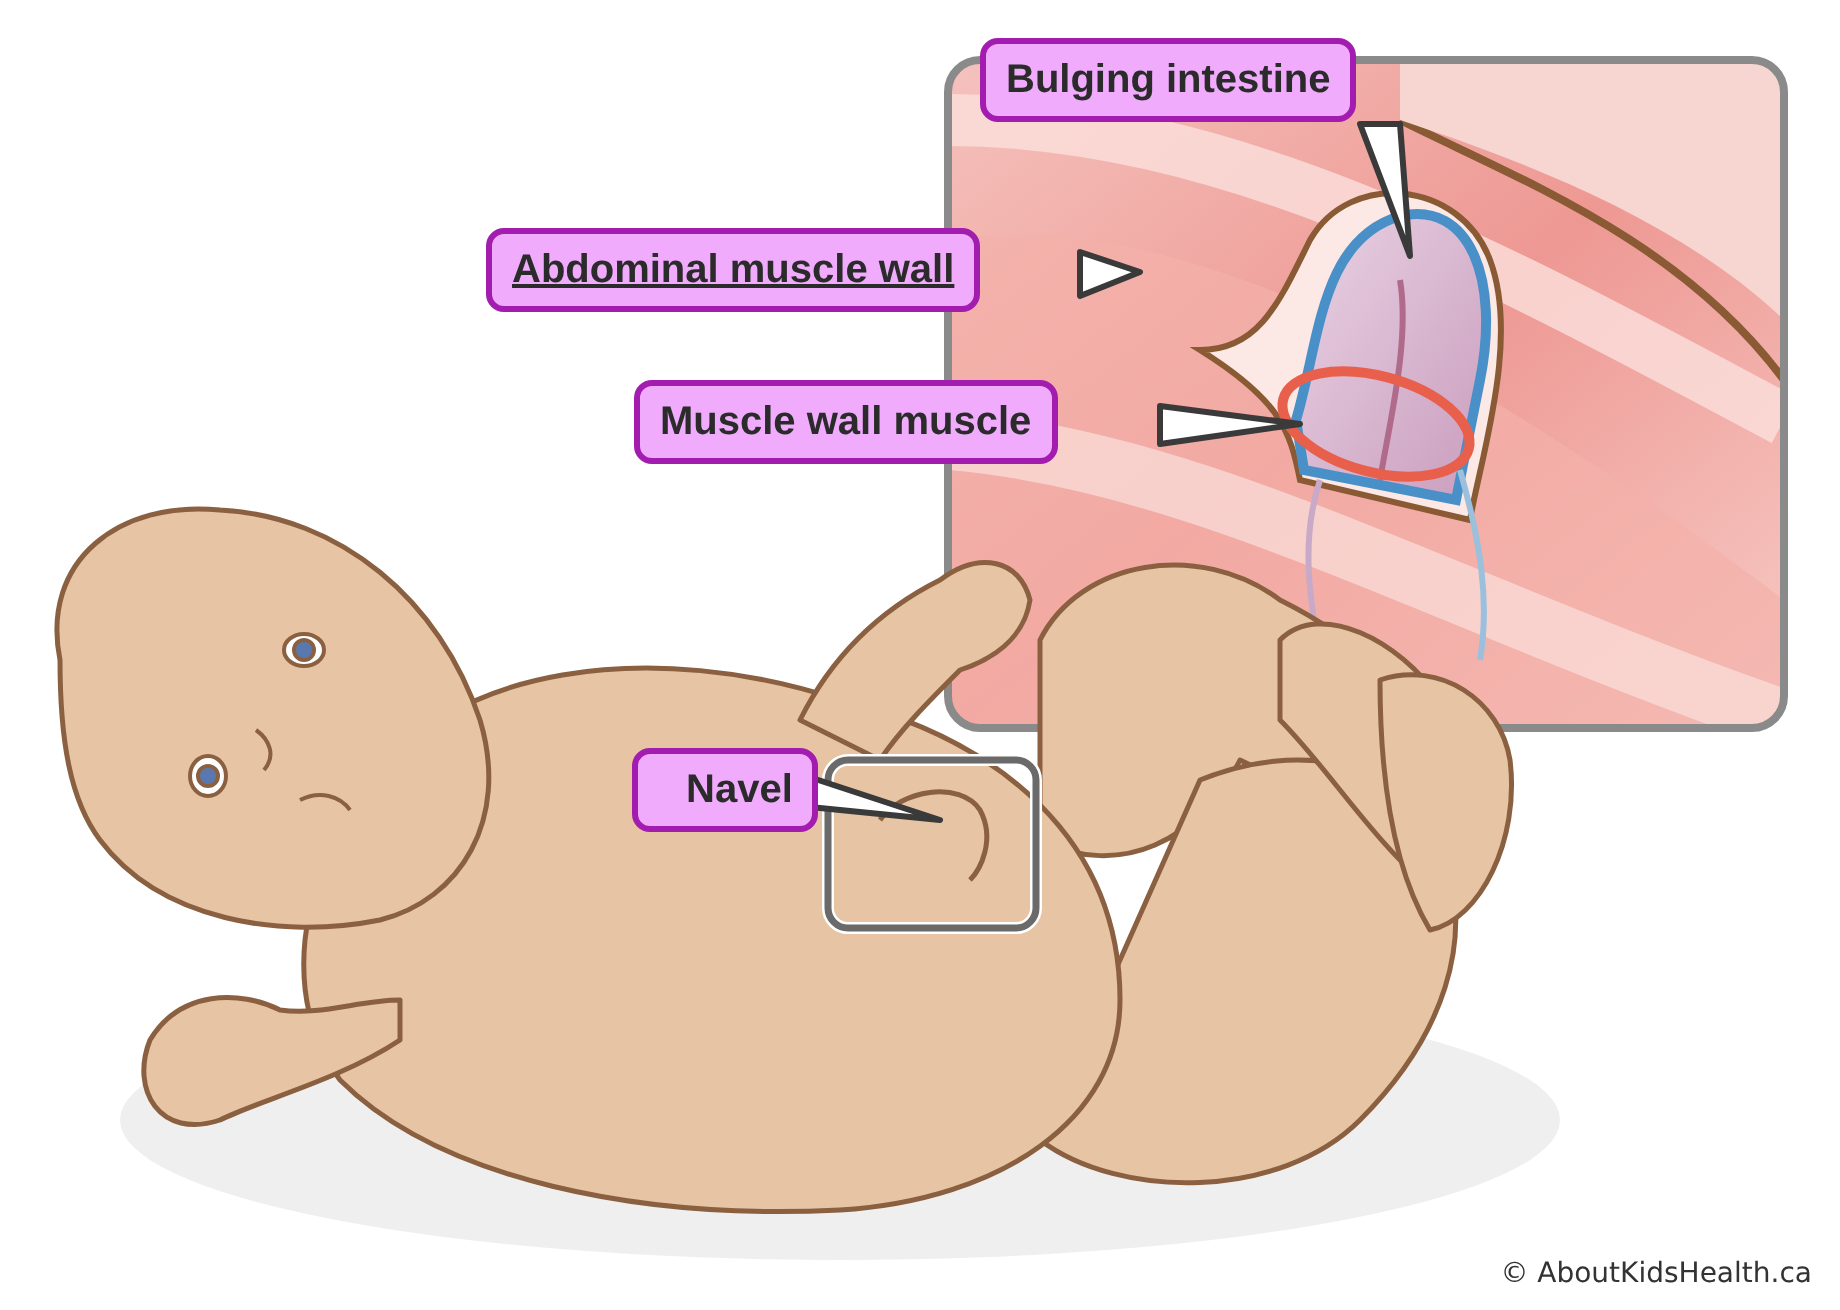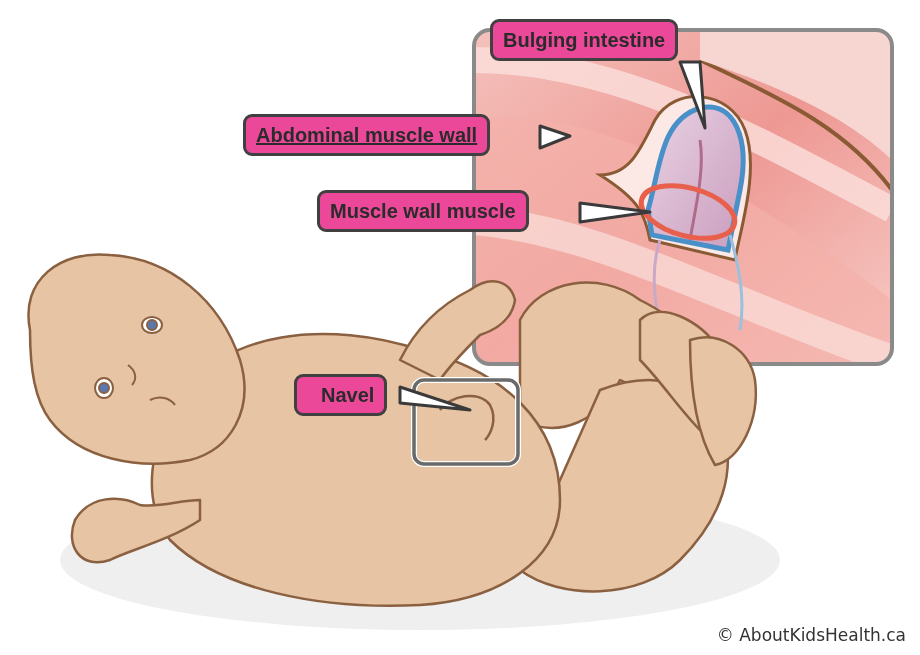--- a/index.html
+++ b/index.html
@@ -1,19 +1,19 @@
 <!DOCTYPE html>
 <html><head>
 <meta charset="utf-8">
 <style>
   html,body{margin:0;padding:0;background:#fff;}
   body{width:920px;height:655px;position:relative;overflow:hidden;font-family:"Liberation Sans",sans-serif;}
   #art{position:absolute;left:0;top:0;width:920px;height:655px;}
-  .callout{position:absolute;background:#ec4899;border:3px solid #404040;border-radius:9px;color:#2b2b2b;font-family:"Liberation Sans",sans-serif;font-weight:bold;font-size:20px;line-height:24px;padding:6px 10px;white-space:nowrap;box-sizing:border-box;}
-  .copyright{position:absolute;right:14px;bottom:10px;font-family:"DejaVu Sans",sans-serif;font-size:17px;color:#333;text-align:right;}
+  .callout{position:absolute;background:#f0abfc;border:3px solid #a21caf;border-radius:9px;color:#2b2b2b;font-family:"Liberation Sans",sans-serif;font-weight:bold;font-size:20px;line-height:24px;padding:6px 10px;white-space:nowrap;box-sizing:border-box;}
+  .copyright{position:absolute;right:14px;bottom:10px;font-family:"DejaVu Sans",sans-serif;font-size:14px;color:#333;text-align:right;}
 </style>
 </head>
 <body>
 
 <svg id="art" viewBox="0 0 920 655" xmlns="http://www.w3.org/2000/svg">
   <defs>
     <clipPath id="insetClip">
         <rect x="474" y="30" width="418" height="334" rx="16"></rect>
       </clipPath>
     <linearGradient id="muscleGrad" x1="0" y1="0" x2="1" y2="1">
@@ -81,15 +81,15 @@
     <path d="M680 62 L705 128 L700 62 Z"></path>
     <path d="M540 126 L570 136 L540 148 Z"></path>
     <path d="M580 203 L650 212 L580 222 Z"></path>
     <path d="M400 387 L470 410 L400 403 Z"></path>
   </g>
 </svg>
 
 <div class="callout" style="left:490px;top:19px;">Bulging intestine</div>
 <div class="callout" style="left:243px;top:114px;text-decoration:underline;">Abdominal muscle wall</div>
 <div class="callout" style="left:317px;top:190px;">Muscle wall muscle</div>
-<div class="callout" style="left:294px;top:374px;padding-left:24px;">Navel</div>
+<div class="callout" style="left:316px;top:374px;padding-left:24px;">Navel</div>
 
 <div class="copyright">© AboutKidsHealth.ca</div>
 
 </body></html>

